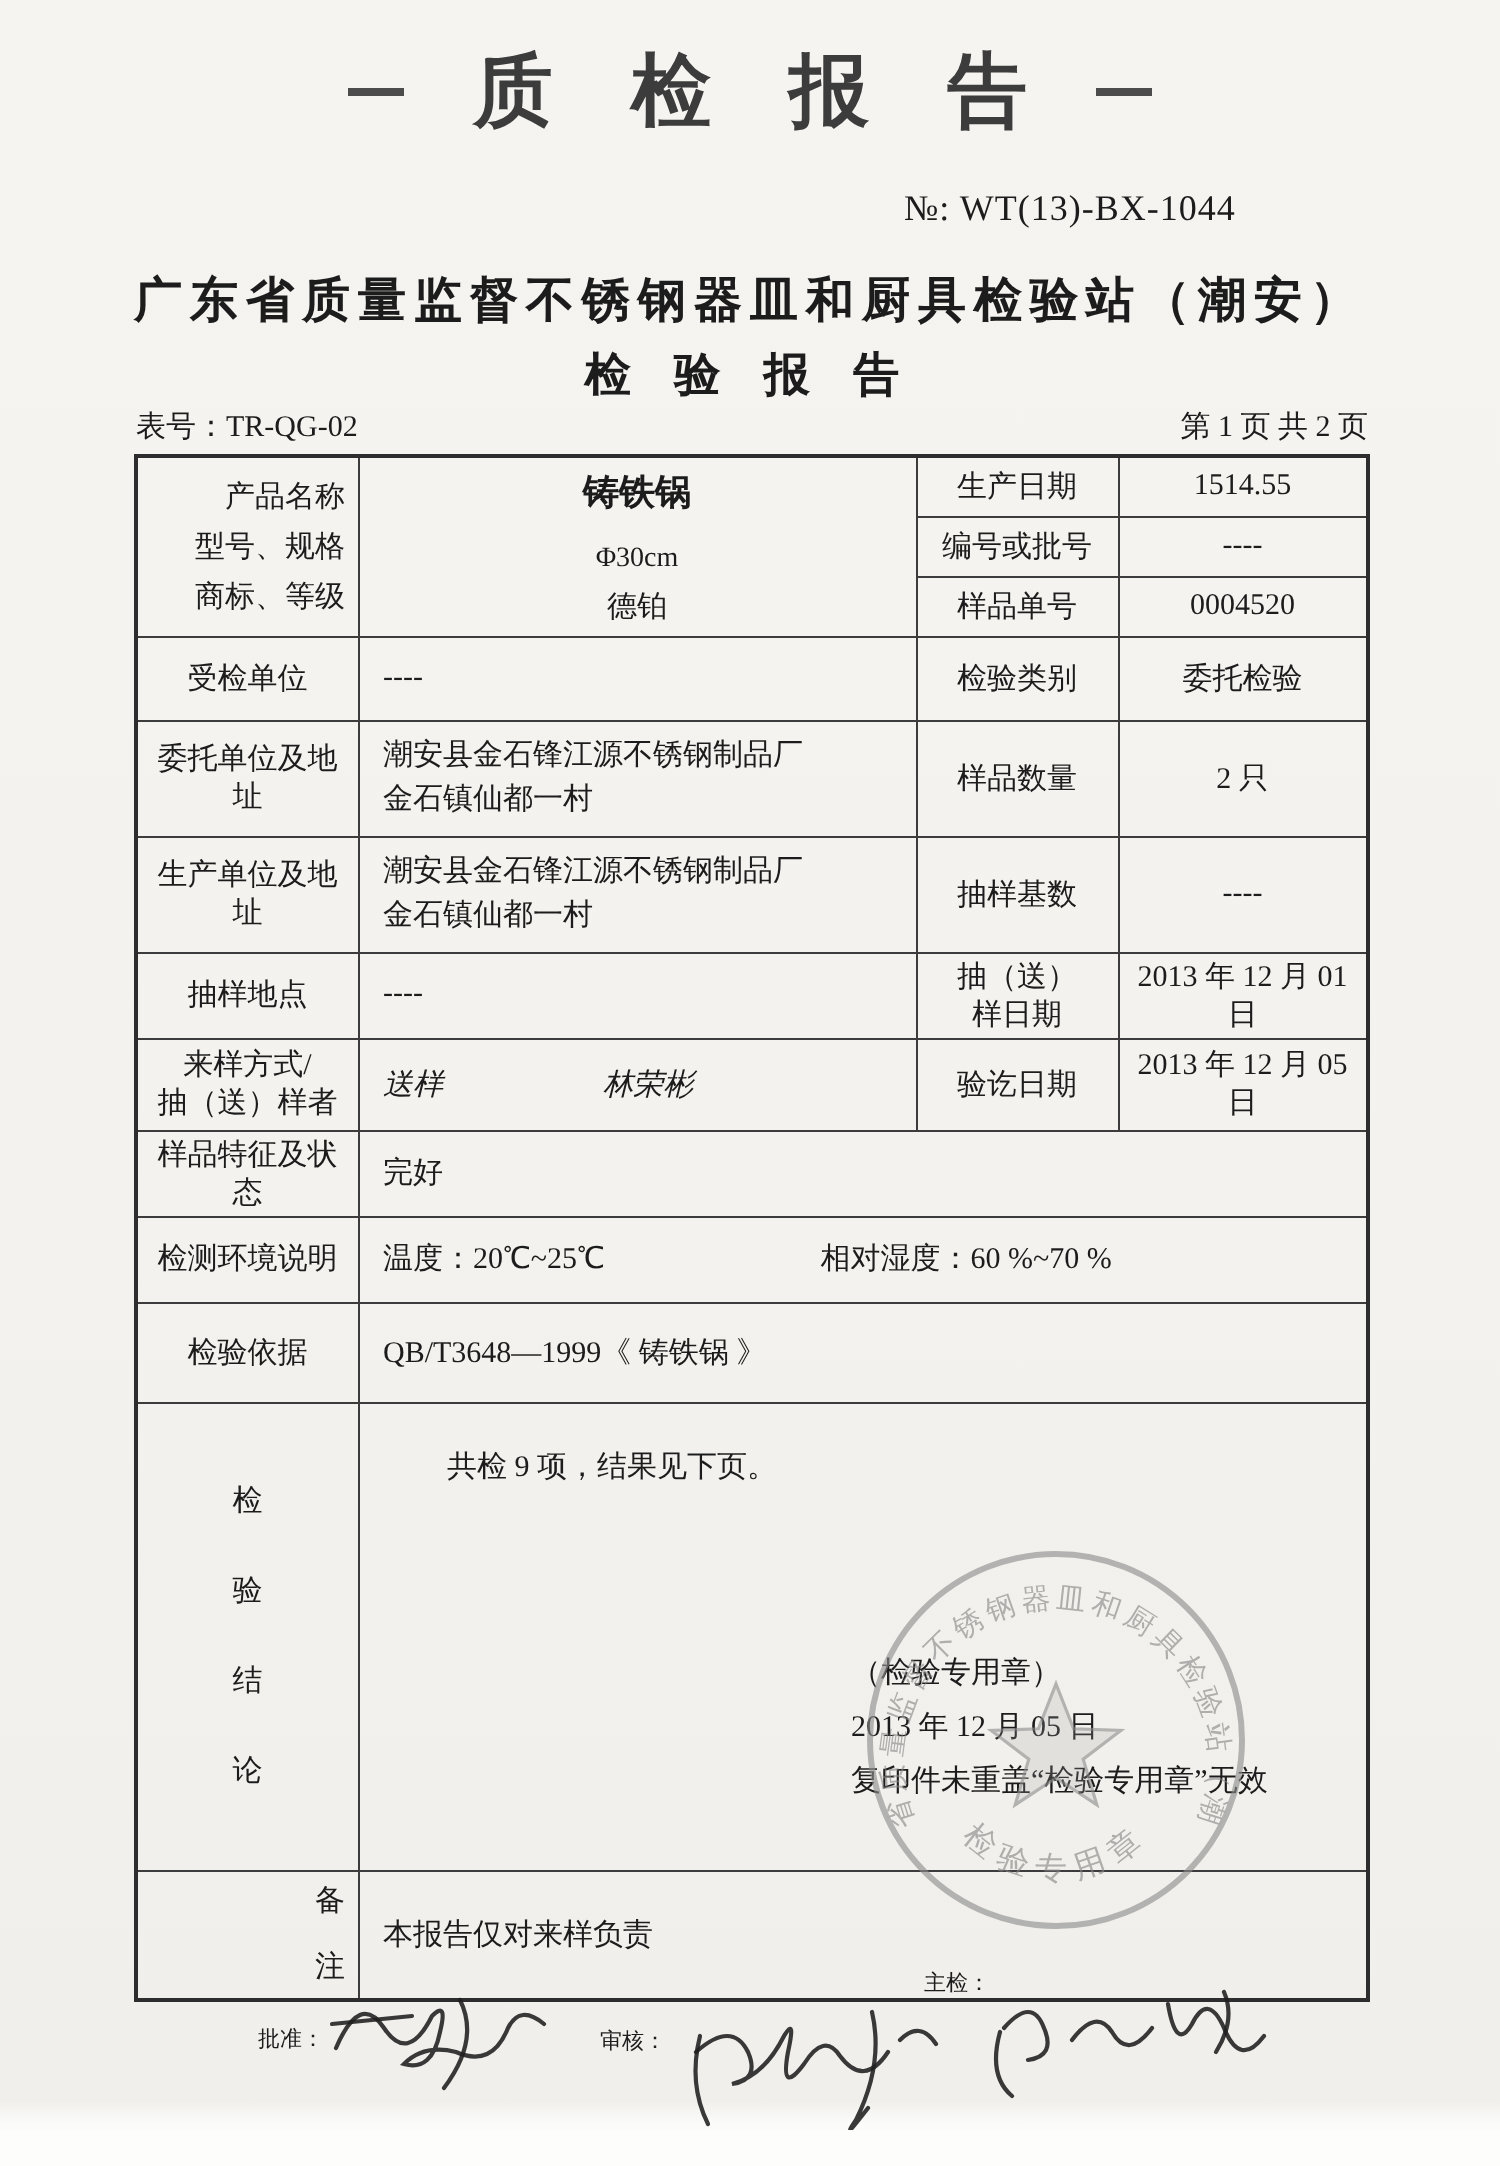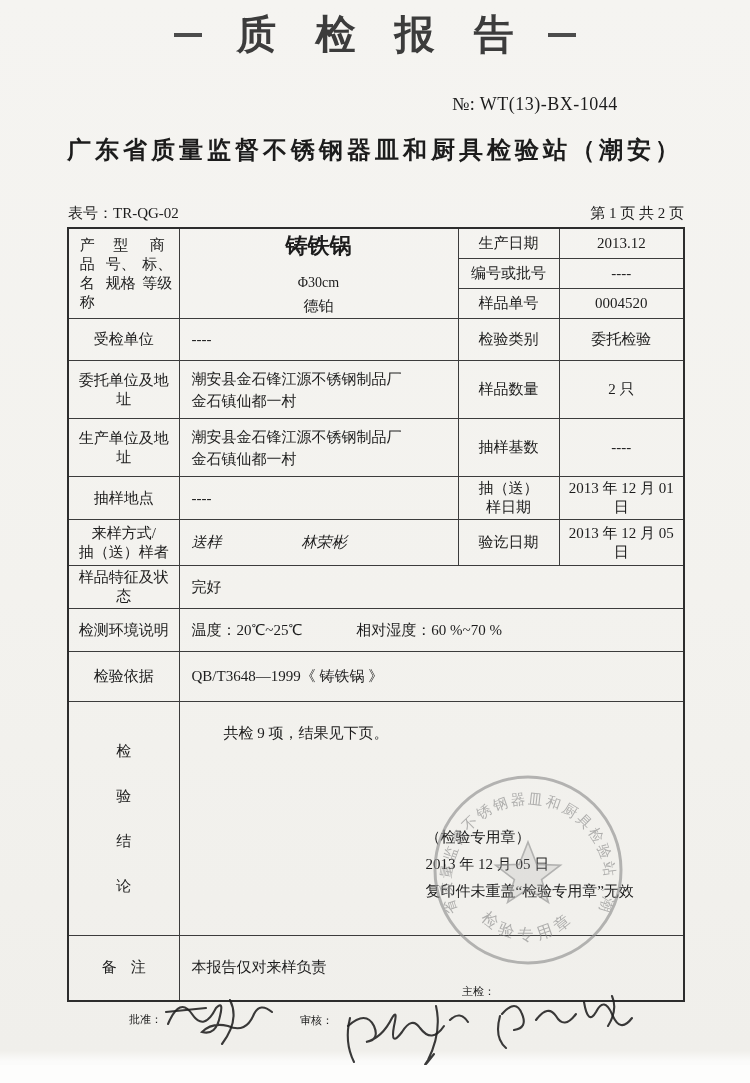--- a/index.html
+++ b/index.html
@@ -5,21 +5,21 @@
   * { margin:0; padding:0; box-sizing:border-box; }
   body { background:#ffffff; }
   .page {
     position:relative; width:750px; height:1083px; margin:0;
     background:linear-gradient(180deg,#f5f4f1 0%,#f3f2ee 55%,#f0efeb 97%,#fbfbfa 98%);
     font-family:"Liberation Serif", serif; color:#1c1c1c; overflow:hidden;
   }
   .bottom-margin { position:absolute; left:0; right:0; bottom:0; height:18px; background:#fdfdfc; }
 
   
-  .doc-title { position:absolute; top:7px; left:0; width:100%; display:flex; justify-content:center; align-items:center; gap:20px; }
+  .doc-title { position:absolute; top:18px; left:0; width:100%; display:flex; justify-content:center; align-items:center; gap:20px; }
   .doc-title .dash { width:28px; height:4px; background:#4c4c4c; }
   .doc-title .text {
     font-family:"Liberation Sans", sans-serif; font-size:40px; font-weight:600;
     color:#3c3c3c; letter-spacing:14px; text-indent:14px; white-space:nowrap;
   }
 
   .doc-no { position:absolute; top:94px; left:452px; font-size:18px; letter-spacing:.5px; }
 
   .org-title { position:absolute; top:134px; left:0; width:100%; text-align:center;
     font-size:24px; font-weight:bold; letter-spacing:4px; white-space:nowrap; }
@@ -32,32 +32,32 @@
   
   table.report { position:absolute; top:227px; left:67px; width:616px;
     border-collapse:collapse; table-layout:fixed; border:2px solid #2d2d2d; }
   table.report td { border:1px solid #3c3c3c; font-size:15px; padding:2px 6px; vertical-align:middle; }
   .lbl { text-align:center; }
   .val-c { text-align:center; }
   .val-l { text-align:left; padding-left:12px !important; }
   .addr div { line-height:22px; }
 
   .product-val { text-align:center; }
-  .product-val .pname { font-size:22px; font-weight:bold; margin-bottom:14px; }
+  .product-val .pname { font-size:18px; font-weight:bold; margin-bottom:14px; }
   .product-val .pspec { font-size:14px; margin-bottom:6px; }
   .product-val .pbrand { font-size:15px; }
 
   .vlabel { display:flex; flex-direction:column; align-items:center; justify-content:center; gap:26px; }
-  .vlabel2 { display:flex; flex-direction:row; align-items:flex-start; justify-content:center; gap:14px; }
+  .vlabel2 { display:flex; flex-direction:column; align-items:flex-end; justify-content:center; gap:14px; }
 
   .conclusion-cell { position:relative; vertical-align:top !important; }
   .conclusion-summary { position:absolute; top:22px; left:44px; font-size:15px; }
   .seal-block { position:absolute; top:122px; left:246px; font-size:15px; line-height:27px; }
 
-  .env-flex { display:flex; gap:54px; }
+  .env-flex { display:flex; gap:108px; }
   .method-flex { display:flex; gap:80px;font-style:italic; }
 
   
   .stamp { position:absolute; left:428px; top:770px; width:200px; height:200px; opacity:.62; pointer-events:none; }
 
   
   .sig-label { position:absolute; font-size:11px; }
   .sig { position:absolute; }
   .sig path { stroke:#1f1f1f; stroke-width:2.1; fill:none; stroke-linecap:round; opacity:.88; }
 </style>
@@ -68,20 +68,21 @@
 
   <div class="doc-title">
     <span class="dash"></span>
     <span class="text">质 检 报 告</span>
     <span class="dash"></span>
   </div>
 
   <div class="doc-no">№: WT(13)-BX-1044</div>
 
   <div class="org-title">广东省质量监督不锈钢器皿和厨具检验站（潮安）</div>
+  <div class="org-sub">检 验 报 告</div>
 
   <div class="form-row">
     <span>表号：TR-QG-02</span>
     <span>第 1 页 共 2 页</span>
   </div>
 
   <table class="report">
     <colgroup>
         <col style="width:111px">
         <col style="width:279px">
@@ -97,21 +98,21 @@
           <div>型号、规格</div>
           <div>商标、等级</div>
         </div>
       </td>
       <td rowspan="3" class="product-val">
         <div class="pname">铸铁锅</div>
         <div class="pspec">Φ30cm</div>
         <div class="pbrand">德铂</div>
       </td>
       <td class="lbl">生产日期</td>
-      <td class="val-c">2013.12</td>
+      <td class="val-c">1514.55</td>
     </tr>
     <tr style="height:30px">
       <td class="lbl">编号或批号</td>
       <td class="val-c">----</td>
     </tr>
     <tr style="height:30px">
       <td class="lbl">样品单号</td>
       <td class="val-c">0004520</td>
     </tr>
 

